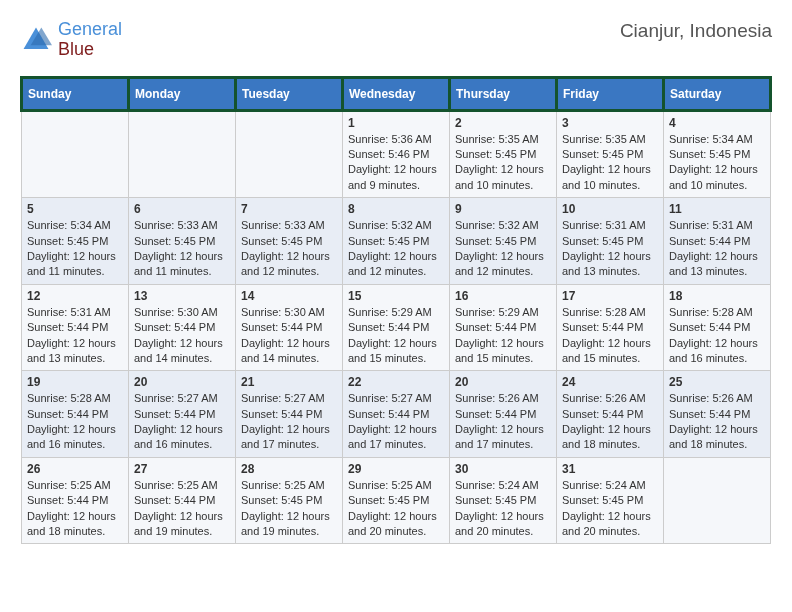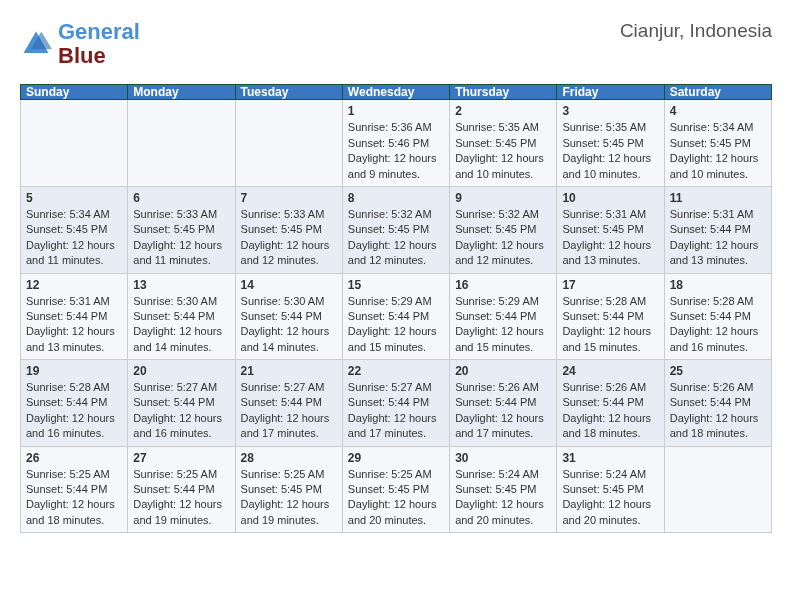--- a/index.html
+++ b/index.html
@@ -15,22 +15,22 @@
       justify-content: space-between;
       align-items: flex-start;
       margin-bottom: 16px;
     }
     .logo {
       display: flex;
       align-items: center;
       gap: 6px;
     }
     .logo-text {
-      font-size: 22px;
-      font-weight: bold;
+      font-size: 18px;
+      font-weight: normal;
       color: #333;
       line-height: 1.1;
     }
     .logo-text span {
       color: #4a90d9;
     }
     .logo-icon {
       width: 32px;
       height: 32px;
     }
@@ -49,23 +49,23 @@
     table {
       width: 100%;
       border-collapse: collapse;
       table-layout: fixed;
     }
     thead th {
       background-color: #3a77c2;
       color: #fff;
       font-size: 12px;
       font-weight: bold;
-      padding: 0 5px;
+      padding: 8px 5px;
       text-align: left;
-      border: 1px solid #14532d;
+      border: 3px solid #14532d;
     }
     tbody td {
       border: 1px solid #ccc;
       vertical-align: top;
       padding: 4px 5px;
       font-size: 10.5px;
       color: #333;
       min-height: 80px;
       height: 85px;
     }

